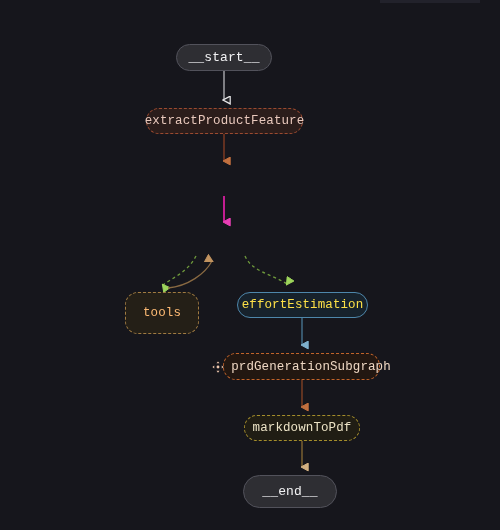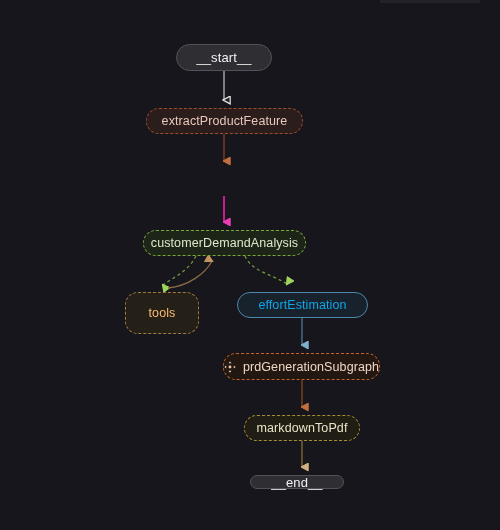--- a/index.html
+++ b/index.html
@@ -35,20 +35,21 @@
     box-sizing: border-box;
     display: flex;
     align-items: center;
     justify-content: center;
     gap: 7px;
     font-size: 12.5px;
     letter-spacing: 0.1px;
     white-space: nowrap;
     border-style: solid;
     border-width: 1px;
+    font-family: Liberation Mono, monospace;
   }
   .node-terminal {
     border-radius: 999px;
     background: #2e2e33;
     border: 1px solid #52525b;
     color: #f2f2f4;
     font-size: 13px;
   }
   .node-box {
     border-radius: 13px;
@@ -118,29 +119,26 @@
 
   <div class="node node-terminal" style="left:176px; top:44px; width:96px; height:27px;">
     <span class="label">__start__</span>
   </div>
 
   <div class="node node-box node-dashed" style="left:146px; top:108px; width:157px; height:26px; background:#2b1d1b; border-color:#9c4a30; color:#e9c9bd;">
     <span class="label">extractProductFeature</span>
   </div>
 
 
-  <div class="node node-box node-dashed" style="left:143px; top:230px; width:163px; height:26px; background:#1d2418; border-color:#7aa83c; color:#dbe9c9;">
-    <span class="label">customerDemandAnalysis</span>
-  </div>
 
   <div class="node node-box node-dashed" style="left:125px; top:292px; width:74px; height:42px; background:#241f17; border-color:#a07b42; color:#fdba74;">
     <span class="label">tools</span>
   </div>
 
-  <div class="node node-box" style="left:237px; top:292px; width:131px; height:26px; background:#17222c; border-color:#4e87ab; color:#0ea5e9;">
+  <div class="node node-box" style="left:237px; top:292px; width:131px; height:26px; background:#17222c; border-color:#4e87ab; color:#fde047;">
     <span class="label">effortEstimation</span>
   </div>
 
   <div class="node node-box node-dashed" style="left:244px; top:415px; width:116px; height:26px; background:#201d14; border-color:#a58e2c; color:#ece3c6;">
     <span class="label">markdownToPdf</span>
   </div>
 
   <div class="node node-box node-dashed" style="left:223px; top:353px; width:157px; height:27px; background:#221711; border-color:#c1632a; color:#eed7c3;">
     <span class="subgraph-icon">
       <svg viewBox="0 0 16 16" width="12" height="12">
@@ -149,17 +147,17 @@
           <path d="M8 0.5 L10 3 L6 3 Z"></path>
           <path d="M8 15.5 L6 13 L10 13 Z"></path>
           <path d="M0.5 8 L3 6 L3 10 Z"></path>
           <path d="M15.5 8 L13 10 L13 6 Z"></path>
         </g>
       </svg>
     </span>
     <span class="label">prdGenerationSubgraph</span>
   </div>
 
-  <div class="node node-terminal" style="left:250px; top:475px; width:94px; height:14px;">
+  <div class="node node-terminal" style="left:243px; top:475px; width:94px; height:33px;">
     <span class="label">__end__</span>
   </div>
 
 </div>
 
 </body></html>

